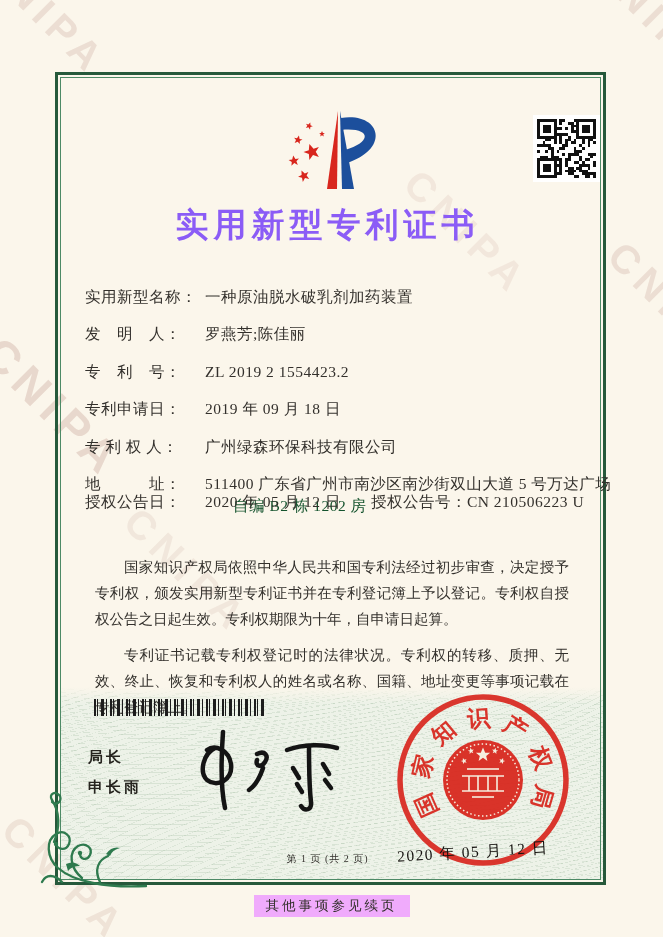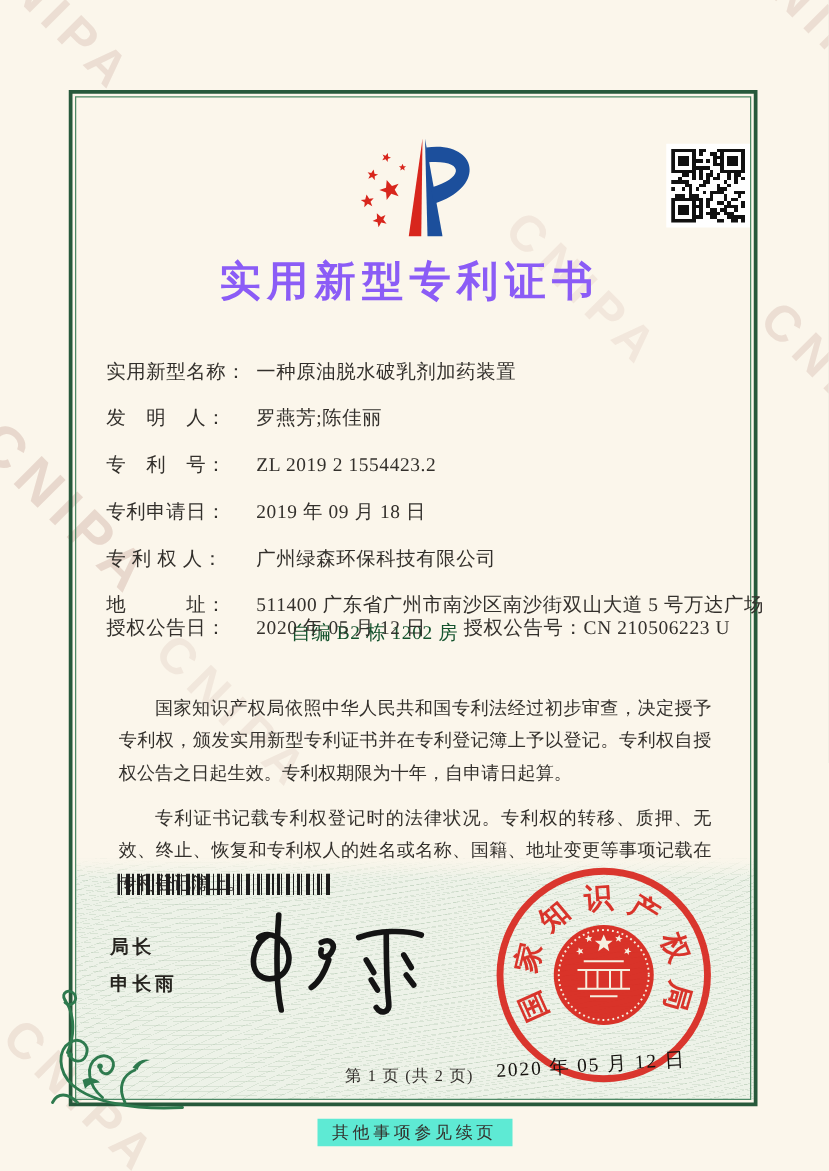--- a/index.html
+++ b/index.html
@@ -57,23 +57,23 @@
              font-size:15px;font-weight:600;letter-spacing:3px;color:#26241f;}
   .sig-name{position:absolute;left:88px;top:778px;z-index:3;font-family:"Liberation Sans","DejaVu Sans",sans-serif;
             font-size:15px;font-weight:600;letter-spacing:3px;color:#26241f;}
   .signature{position:absolute;left:185px;top:720px;width:170px;height:102px;z-index:4;}
   
   .seal{position:absolute;left:392px;top:693px;width:182px;height:178px;z-index:4;}
   .seal-date{position:absolute;left:397px;top:842px;z-index:5;font-size:15.5px;letter-spacing:1.5px;
              color:#15120f;transform:rotate(-3.5deg);white-space:nowrap;}
   
   .page-num{position:absolute;left:55px;top:852px;width:545px;z-index:3;text-align:center;
-            font-size:13px;letter-spacing:1px;color:#33302c;}
+            font-size:10px;letter-spacing:1px;color:#33302c;}
   .cont-note{position:absolute;left:0;top:895px;width:663px;z-index:3;text-align:center;}
-  .cont-note span{display:inline-block;background:#5eead4;padding:2px 12px;font-size:13.5px;
+  .cont-note span{display:inline-block;background:#f0abfc;padding:2px 12px;font-size:13.5px;
                   letter-spacing:3px;color:#33302c;}
   .ornament{position:absolute;left:36px;top:790px;width:114px;height:104px;z-index:5;}
 </style>
 </head>
 <body>
 
 <div class="page">
 
   <div class="wm wm1">CNIPA</div>
   <div class="wm wm2">CNIPA</div>

